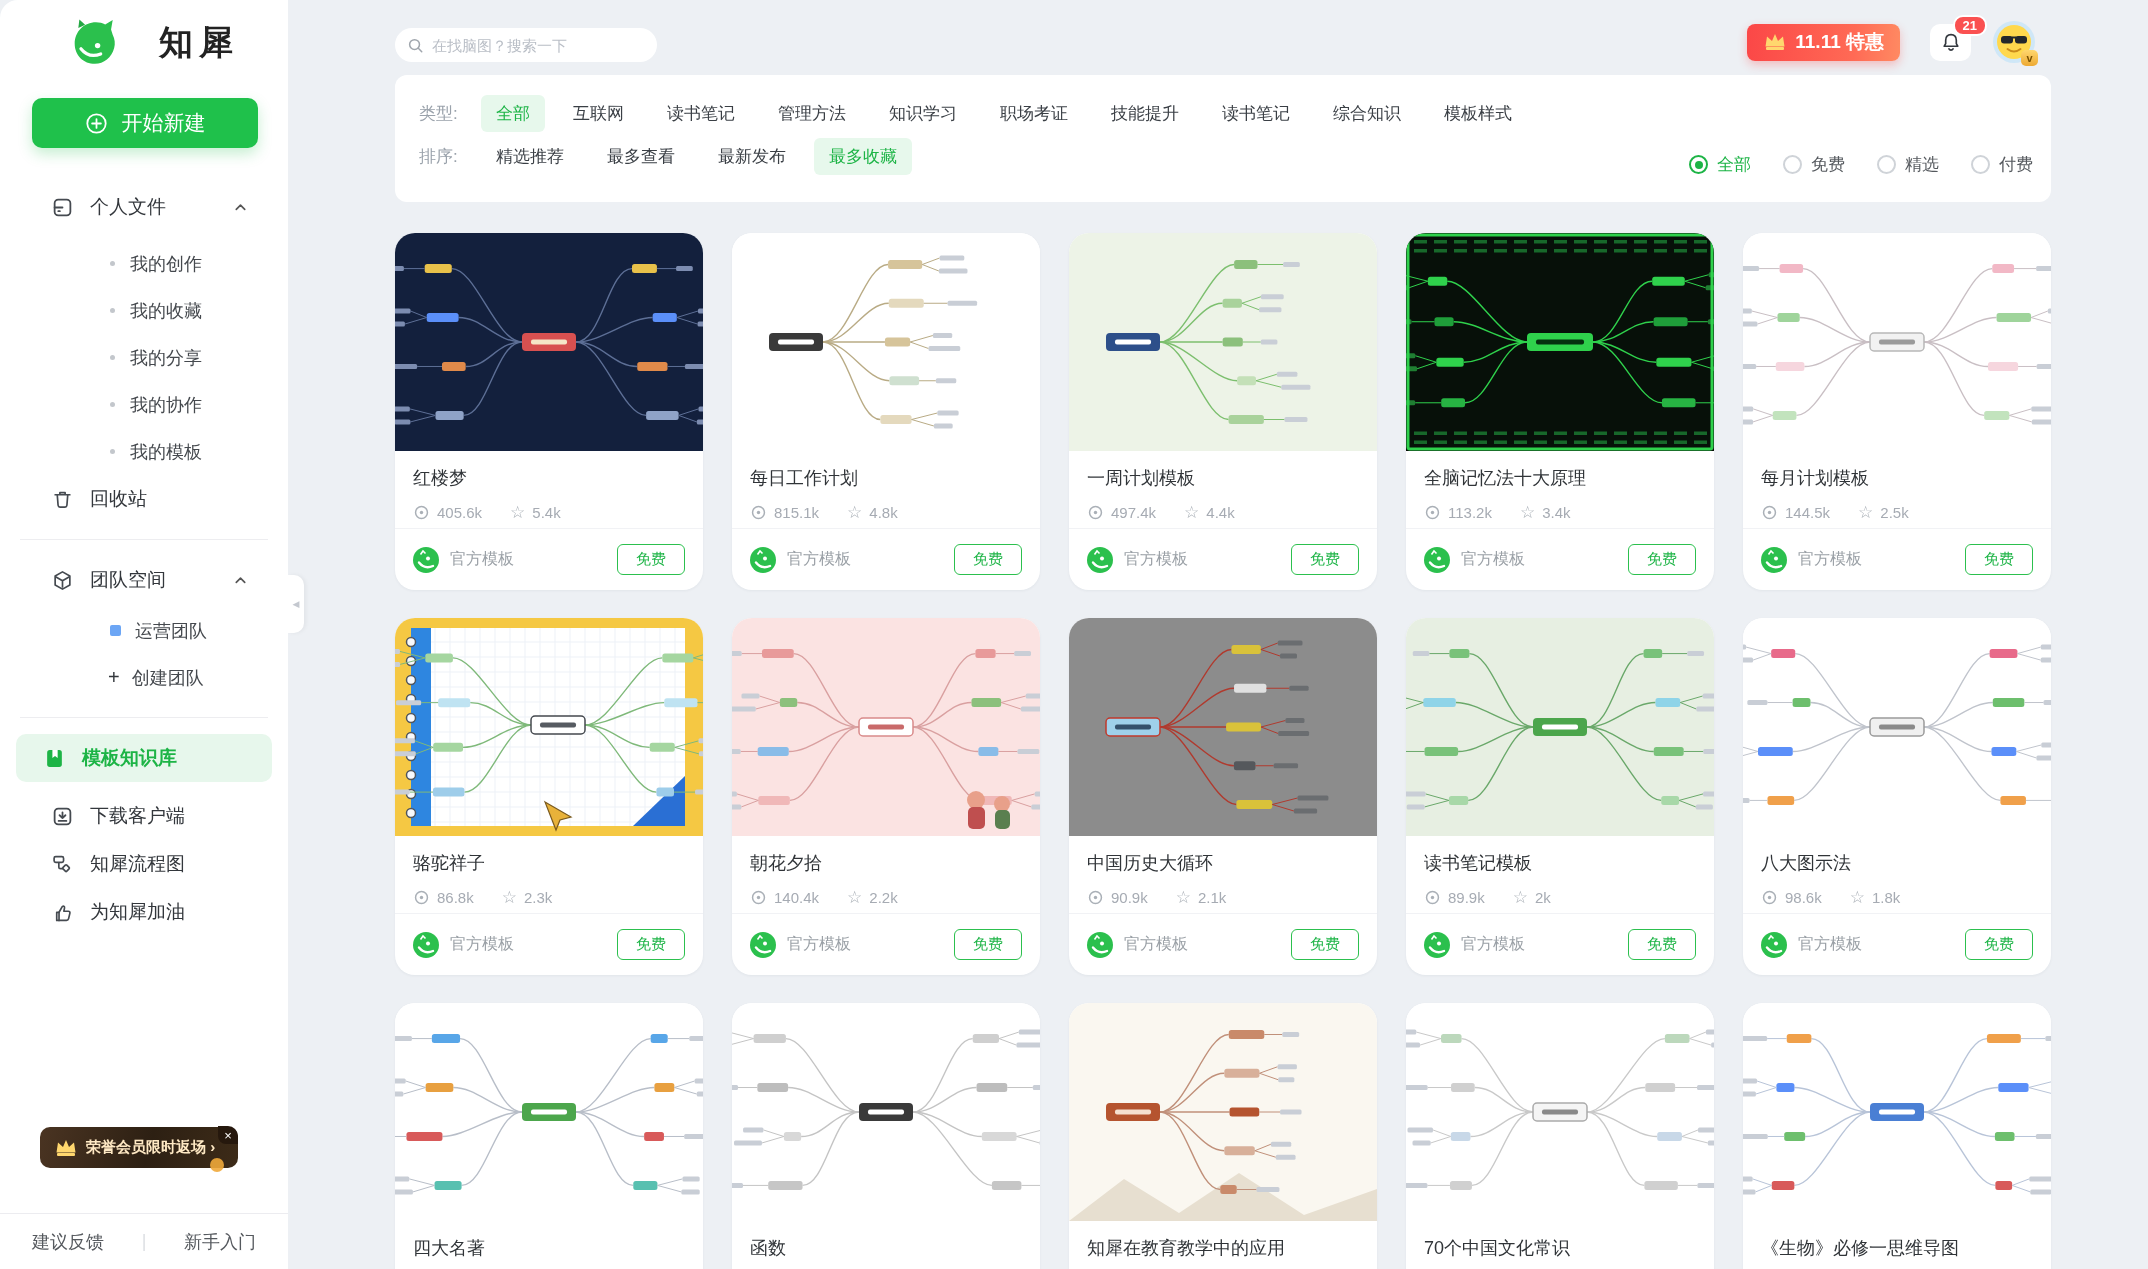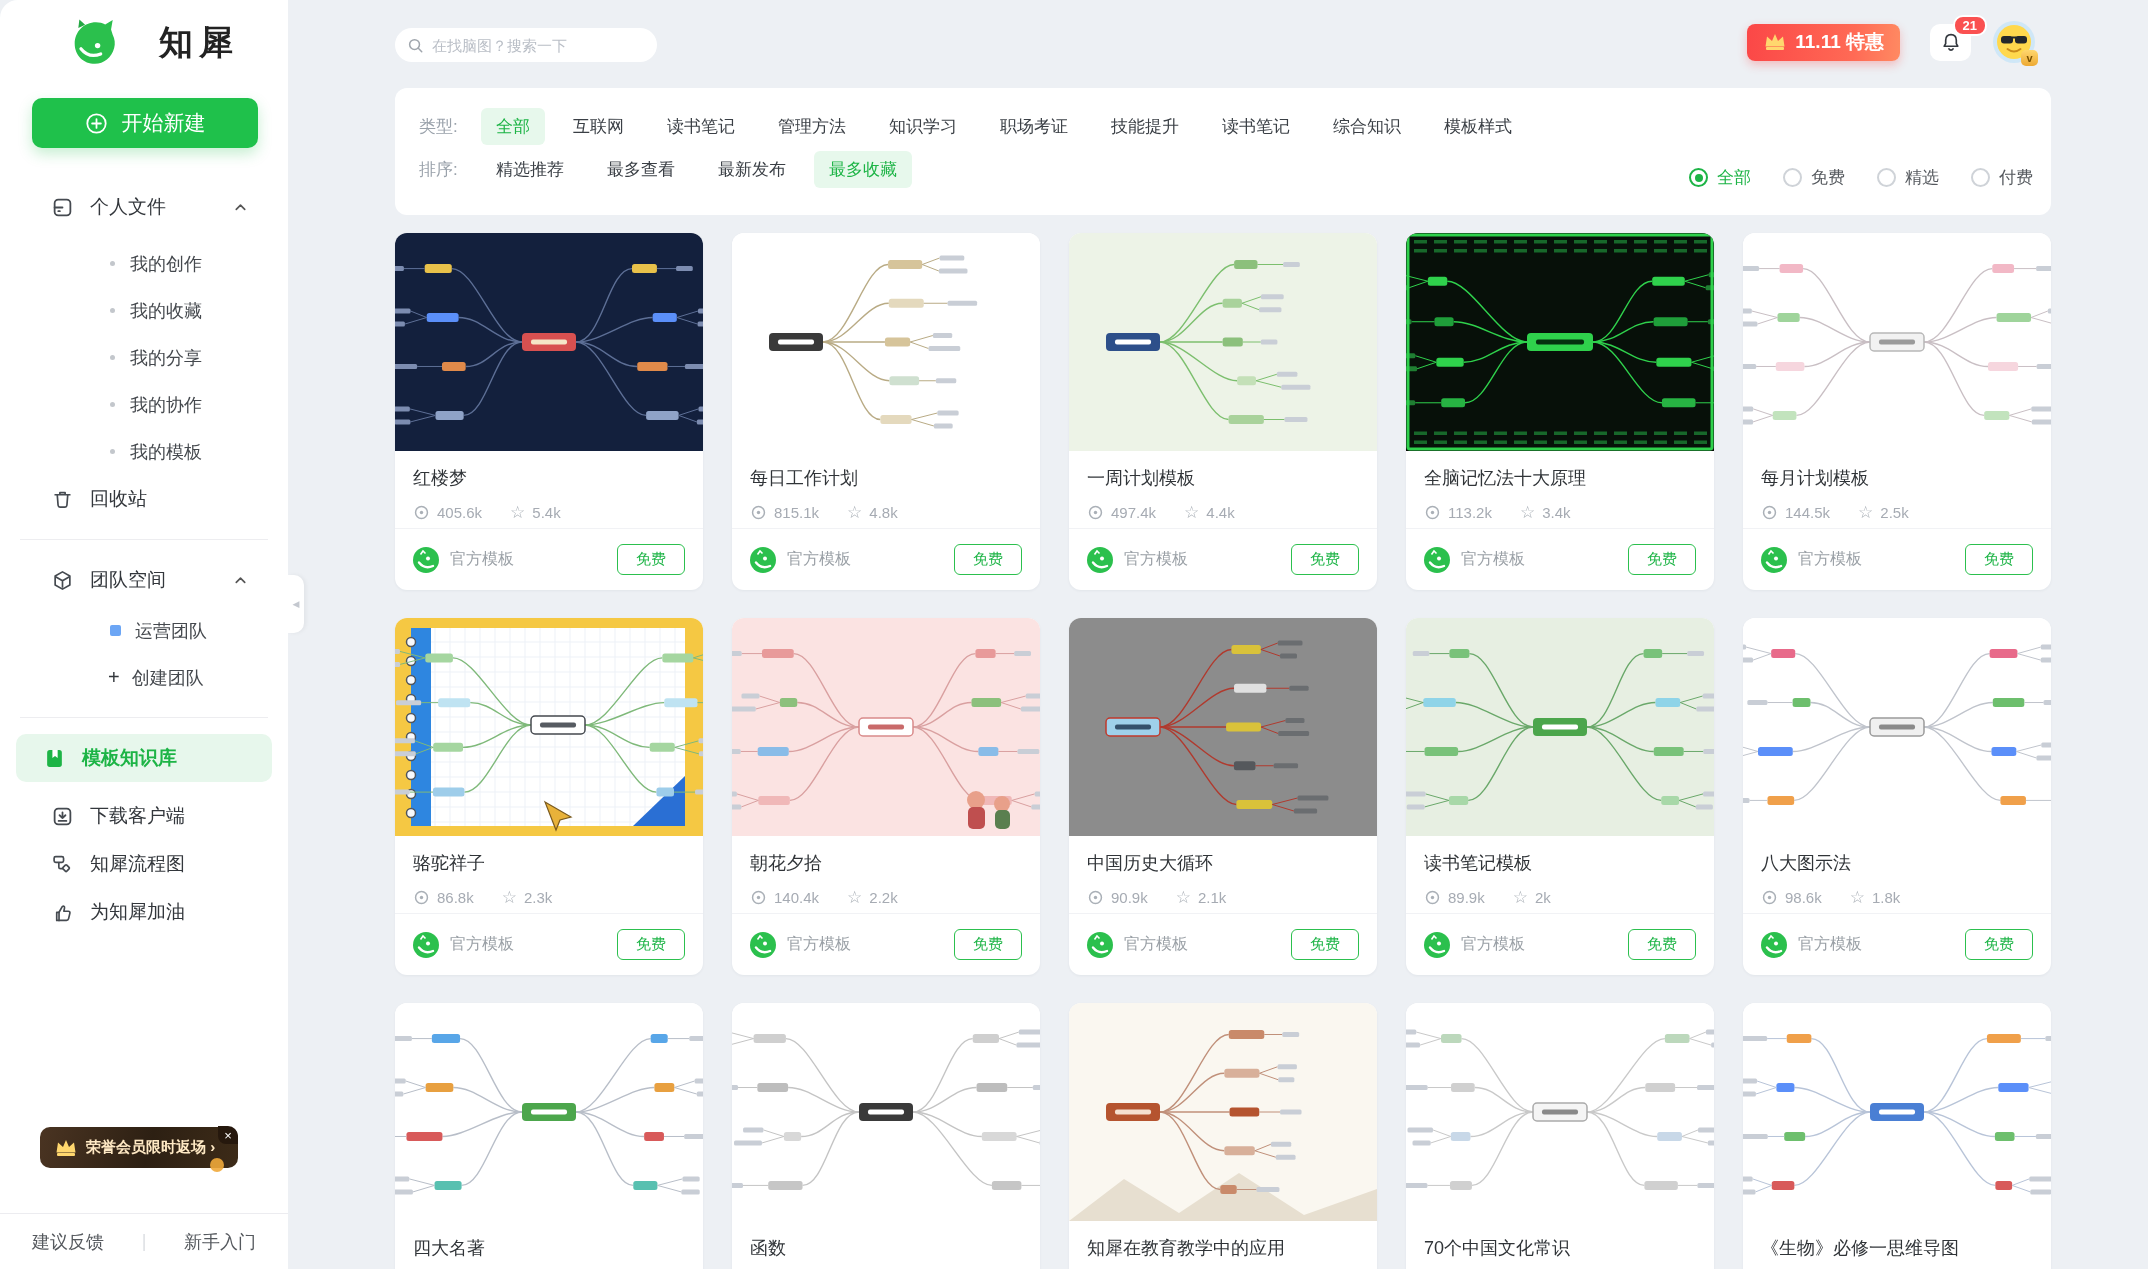--- a/index.html
+++ b/index.html
@@ -50,37 +50,37 @@
   .header-right { position:absolute; top:21px; right:113px; display:flex; align-items:center; }
   .promo-badge { height:37px; display:flex; align-items:center; gap:8px; padding:0 16px; border-radius:8px; background:linear-gradient(95deg,#fb4747 0%,#ff6a55 70%,#ff8a62 100%); color:#fff; font-size:19px; font-weight:bold; cursor:pointer; box-shadow:0 4px 10px rgba(251,71,71,.3); }
   .promo-badge svg { width:24px; height:20px; }
   .bell-wrap { position:relative; margin-left:30px; width:41px; height:37px; background:#fff; border-radius:10px; display:flex; align-items:center; justify-content:center; cursor:pointer; }
   .bell-wrap svg { width:22px; height:22px; }
   .bell-badge { position:absolute; top:-9px; right:-16px; background:#fa5151; color:#fff; font-size:13px; font-weight:bold; border-radius:10px; padding:1px 8px; border:2px solid #fff; }
   .avatar-wrap { position:relative; margin-left:22px; width:42px; height:42px; cursor:pointer; }
   .avatar-wrap > svg { width:42px; height:42px; }
   .vbadge { position:absolute; right:-3px; bottom:-3px; width:17px; height:16px; background:linear-gradient(#ffd76e,#eda933); border-radius:5px; color:#7a5200; font-size:11px; font-weight:bold; display:flex; align-items:center; justify-content:center; }
 
-  .filter-panel { position:absolute; left:107px; top:88px; width:1656px; height:127px; background:#fff; border-radius:12px; }
+  .filter-panel { position:absolute; left:107px; top:75px; width:1656px; height:127px; background:#fff; border-radius:12px; }
   .frow { display:flex; align-items:center; padding-left:24px; height:36px; }
   .frow1 { margin-top:20px; }
   .frow2 { margin-top:7px; }
   .flabel { font-size:17px; color:#9aa2ab; margin-right:10px; width:52px; flex:none; }
   .chip { font-size:17px; color:#3a3f45; padding:7px 15px; border-radius:6px; margin-right:13px; cursor:pointer; white-space:nowrap; }
   .chip-active { background:#e7f8ec; color:#1db446; }
   .radio-group { position:absolute; top:78px; right:18px; display:flex; align-items:center; gap:32px; }
   .radio { display:flex; align-items:center; gap:9px; cursor:pointer; }
   .rdot { width:19px; height:19px; border-radius:50%; border:2px solid #cfd3d8; background:#fff; position:relative; }
   .radio-on .rdot { border-color:#1db446; }
   .radio-on .rdot::after { content:""; position:absolute; left:3.5px; top:3.5px; width:8px; height:8px; border-radius:50%; background:#1db446; }
   .rlabel { font-size:17px; color:#55595e; }
   .radio-on .rlabel { color:#1db446; }
 
   .grid { position:absolute; left:107px; top:233px; display:grid; grid-template-columns:repeat(5,308px); column-gap:29px; row-gap:28px; }
-  .card { width:308px; height:357px; background:#fff; border-radius:12px; overflow:hidden; display:flex; flex-direction:column; cursor:pointer; box-shadow:0 1px 3px rgba(20,30,50,.05); }
+  .card { width:308px; height:357px; background:#fff; border-radius:20px; overflow:hidden; display:flex; flex-direction:column; cursor:pointer; box-shadow:0 1px 3px rgba(20,30,50,.05); }
   .thumb { height:218px; flex:none; }
   .thumb svg { display:block; width:308px; height:218px; }
   .info { padding:15px 18px 0; flex:1 1 auto; }
   .card-title { font-size:18px; color:#303438; white-space:nowrap; overflow:hidden; text-overflow:ellipsis; }
   .card-stats { display:flex; align-items:center; gap:28px; margin-top:14px; color:#a6abb3; font-size:15px; }
   .stat { display:flex; align-items:center; gap:7px; }
   .stat svg { width:17px; height:17px; }
   .star-glyph { font-size:17px; color:#aab0b7; line-height:1; }
   .card-footer { flex:none; height:62px; border-top:1px solid #f1f2f5; display:flex; align-items:center; padding:0 18px; }
   .mini-logo { width:26px; height:26px; display:inline-flex; }

